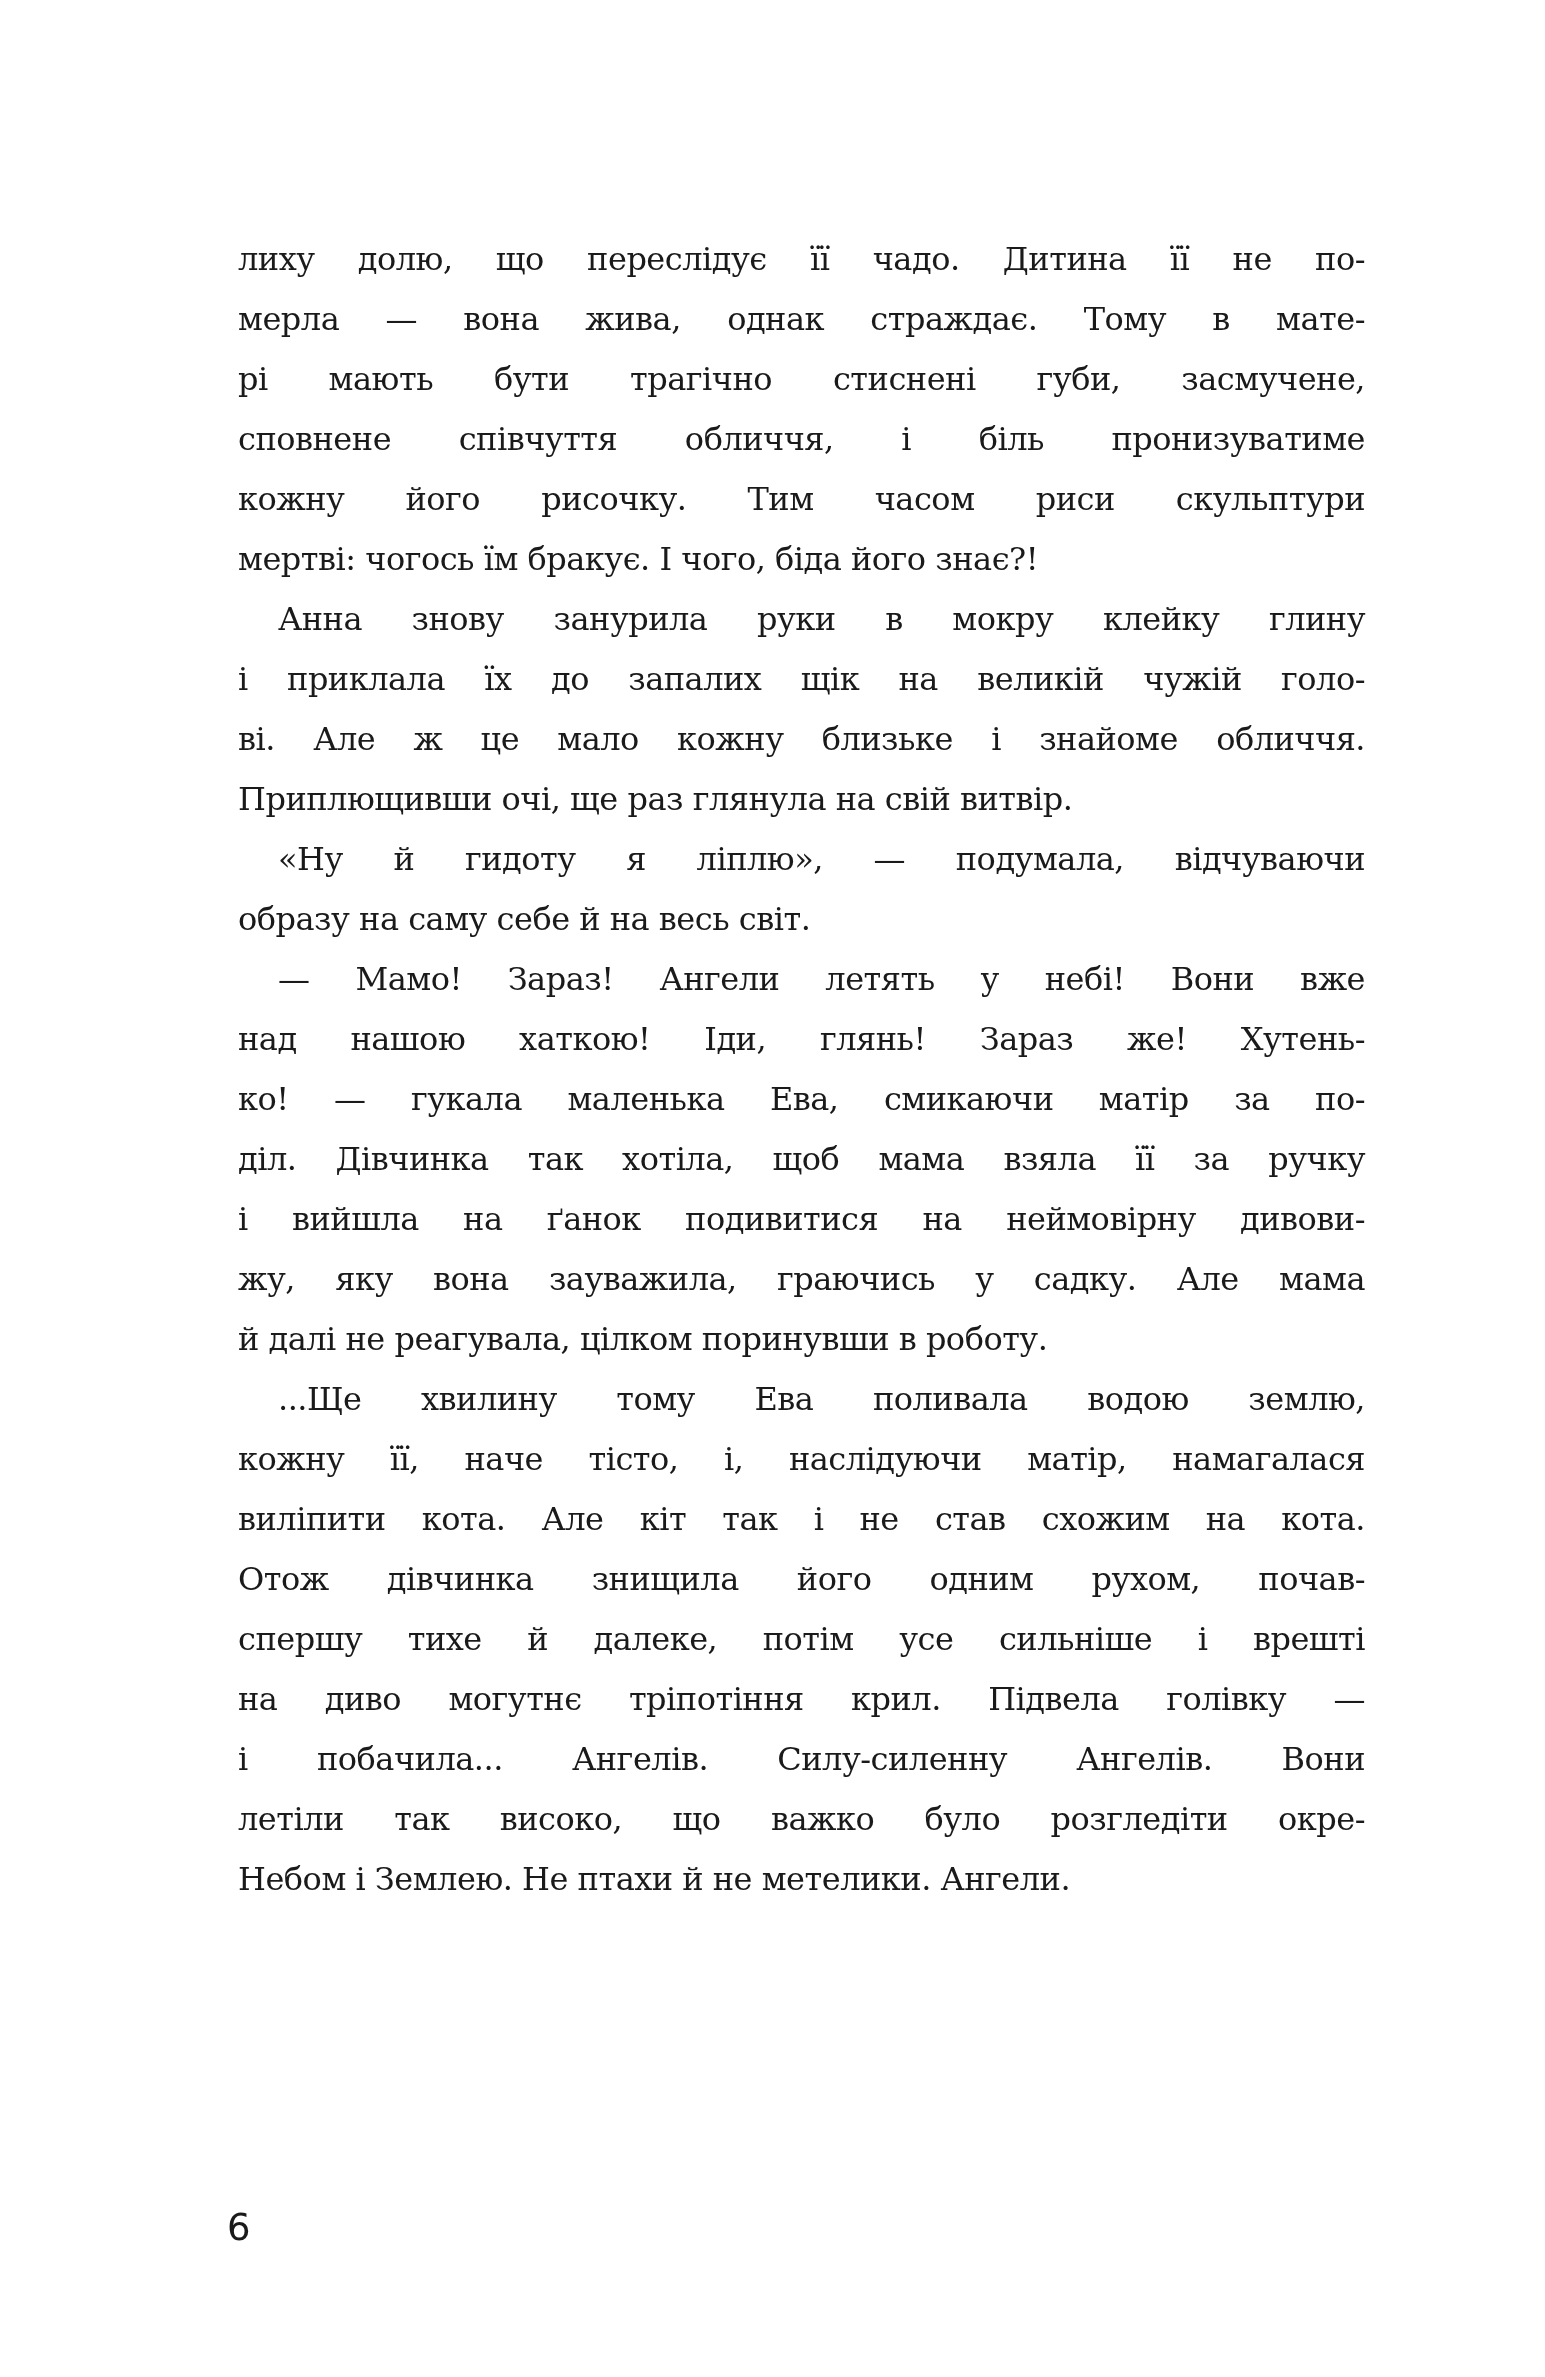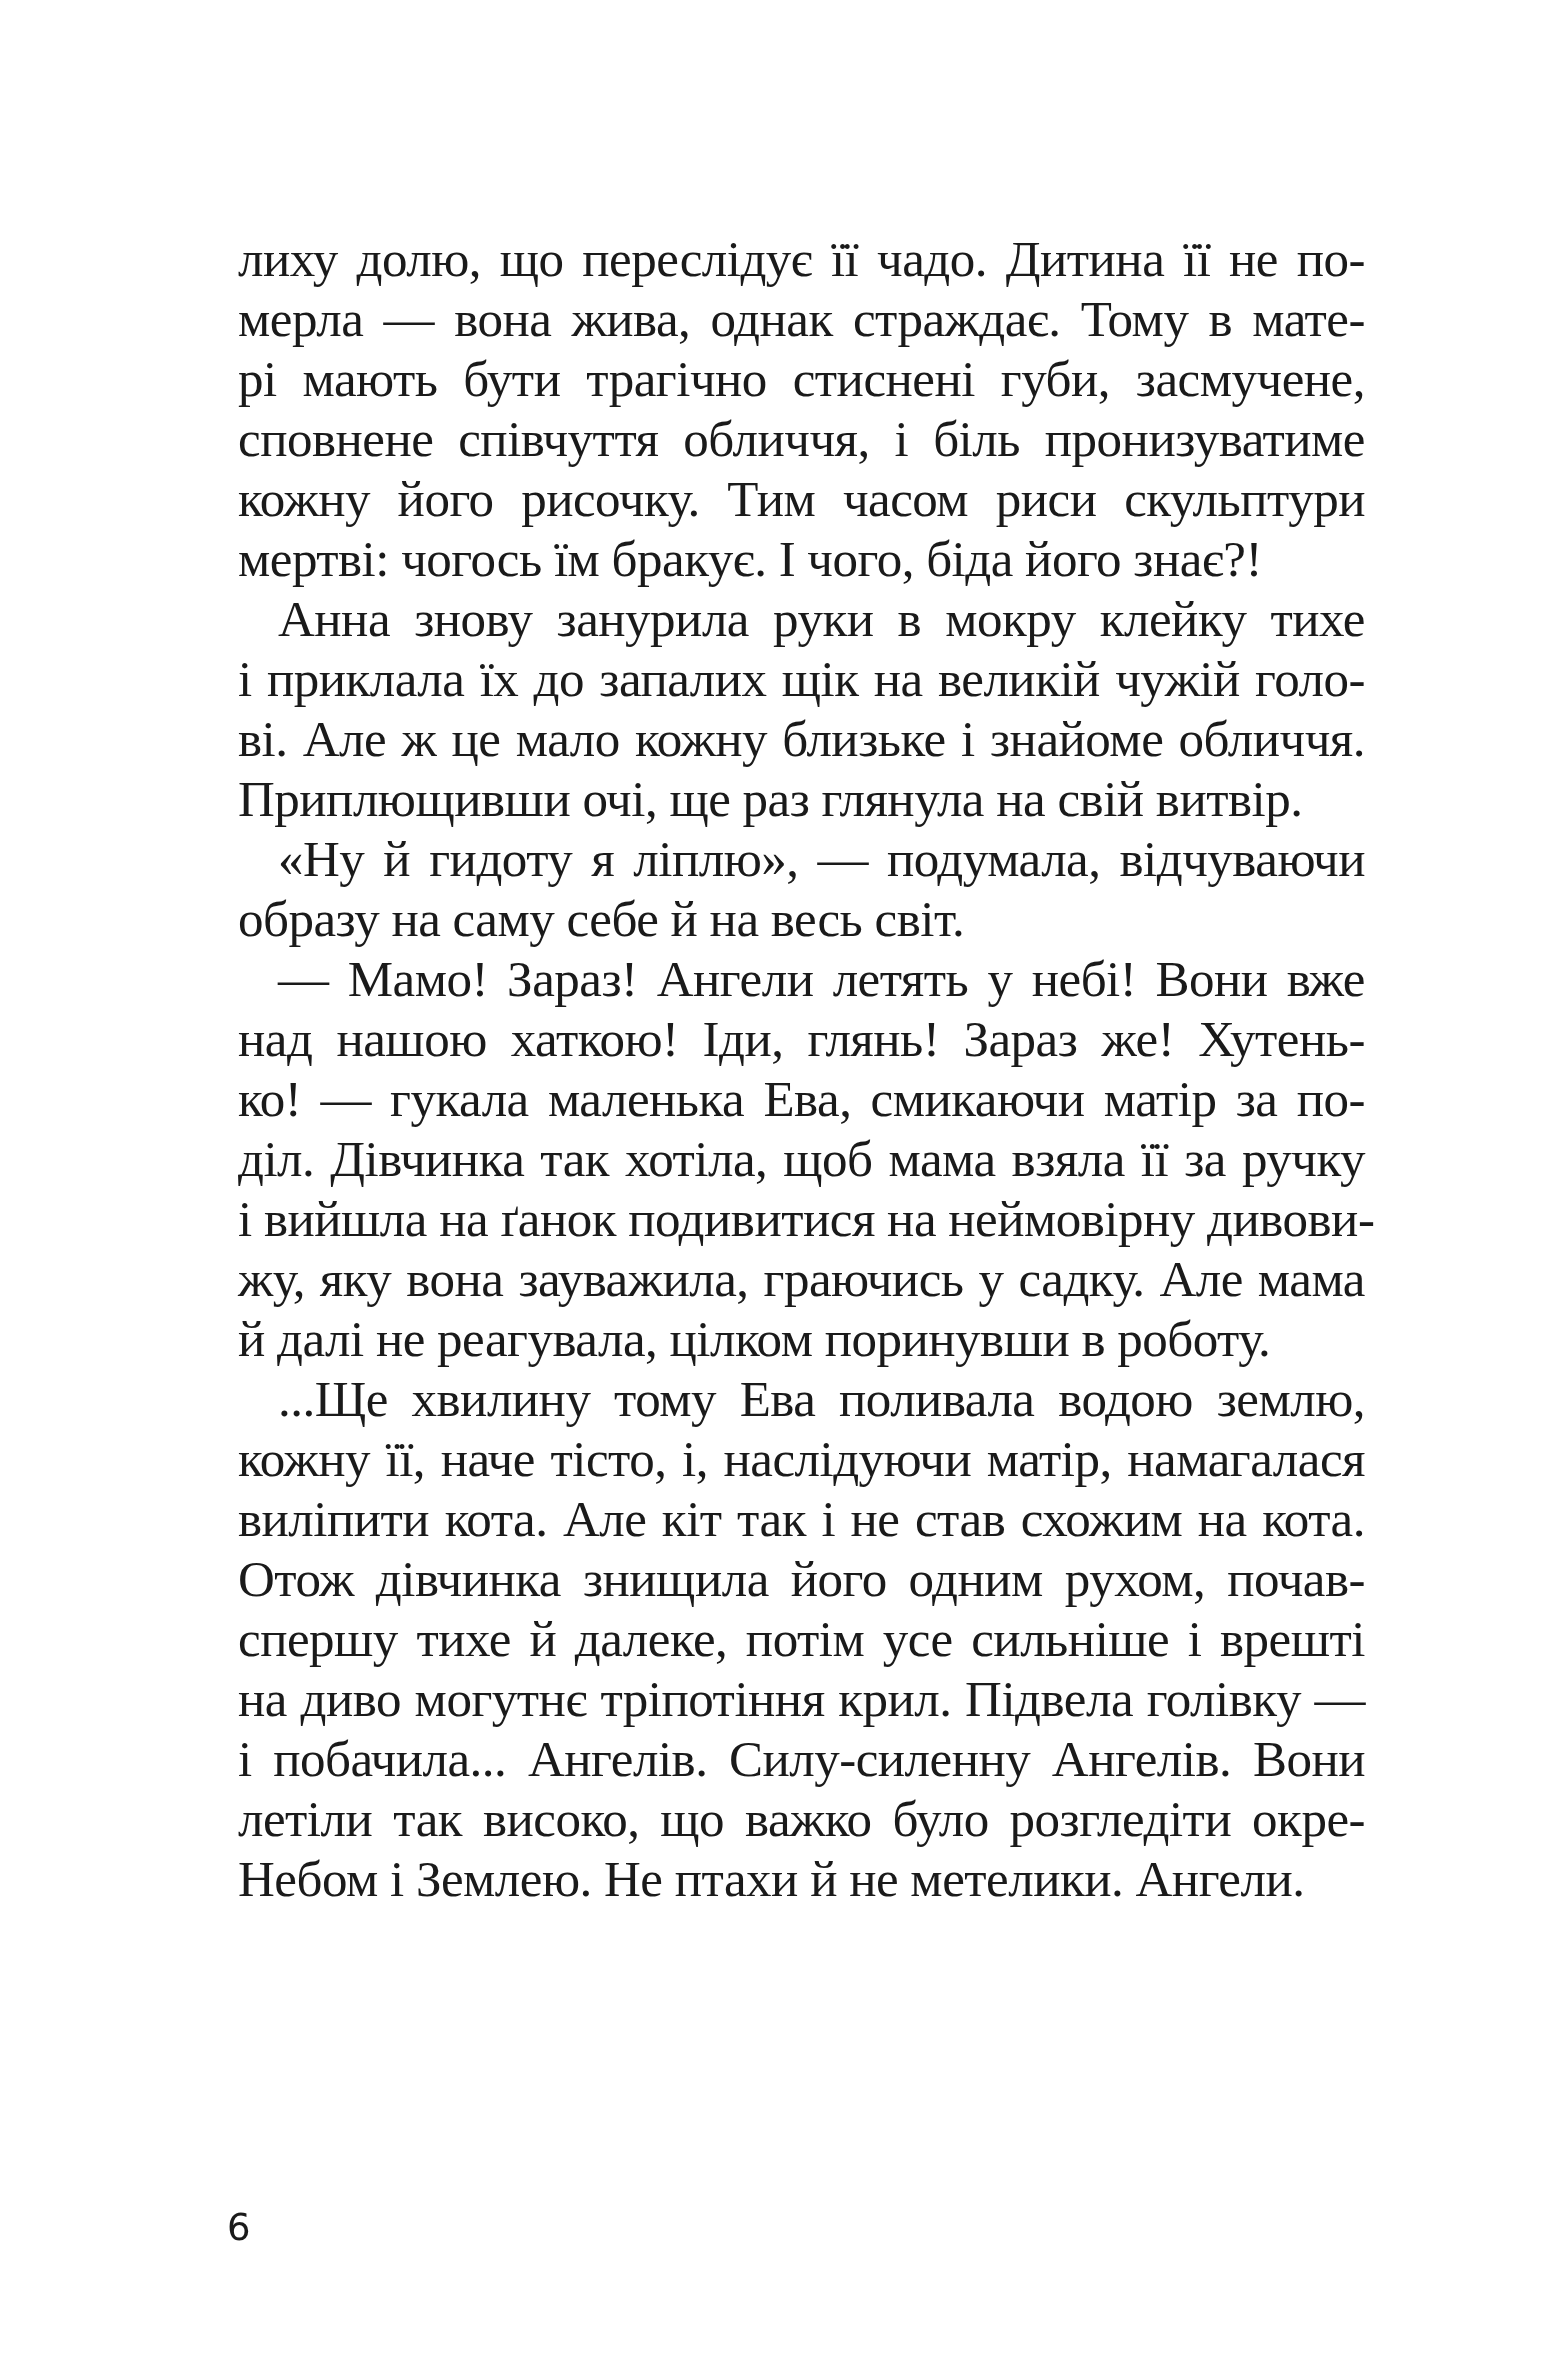--- a/index.html
+++ b/index.html
@@ -18,27 +18,26 @@
     .page {
       position: absolute;
       left: 238px;
       top: 229px;
       width: 1127px;
     }
     .line {
       display: block;
       height: 60px;
       line-height: 60px;
-      font-size: 51px;
+      font-size: 32px;
       white-space: nowrap;
       text-align: justify;
       text-align-last: justify;
       letter-spacing: -0.5px;
       word-spacing: 0px;
-      font-family: Liberation Serif, serif;
     }
     .line.indent {
       padding-left: 40px;
     }
     .line.last {
       text-align-last: left;
     }
     .page-number {
       position: absolute;
       left: 227px;
@@ -51,21 +50,21 @@
 </head>
 <body>
 
 <div class="page" id="page-body">
     <span class="line">лиху долю, що переслідує її чадо. Дитина її не по-</span>
     <span class="line">мерла — вона жива, однак страждає. Тому в мате-</span>
     <span class="line">рі мають бути трагічно стиснені губи, засмучене,</span>
     <span class="line">сповнене співчуття обличчя, і біль пронизуватиме</span>
     <span class="line">кожну його рисочку. Тим часом риси скульптури</span>
     <span class="line last">мертві: чогось їм бракує. І чого, біда його знає?!</span>
-    <span class="line indent">Анна знову занурила руки в мокру клейку тихе</span>
+    <span class="line indent">Анна знову занурила руки в мокру клейку глину</span>
     <span class="line">і приклала їх до запалих щік на великій чужій голо-</span>
     <span class="line">ві. Але ж це мало кожну близьке і знайоме обличчя.</span>
     <span class="line last">Приплющивши очі, ще раз глянула на свій витвір.</span>
     <span class="line indent">«Ну й гидоту я ліплю», — подумала, відчуваючи</span>
     <span class="line last">образу на саму себе й на весь світ.</span>
     <span class="line indent">— Мамо! Зараз! Ангели летять у небі! Вони вже</span>
     <span class="line">над нашою хаткою! Іди, глянь! Зараз же! Хутень-</span>
     <span class="line">ко! — гукала маленька Ева, смикаючи матір за по-</span>
     <span class="line">діл. Дівчинка так хотіла, щоб мама взяла її за ручку</span>
     <span class="line">і вийшла на ґанок подивитися на неймовірну дивови-</span>

